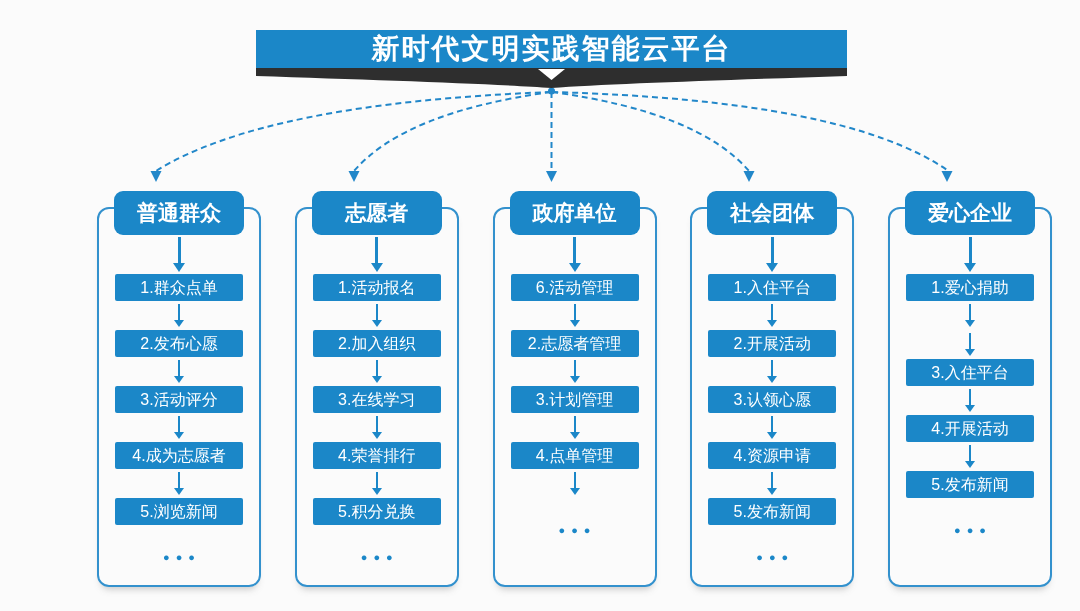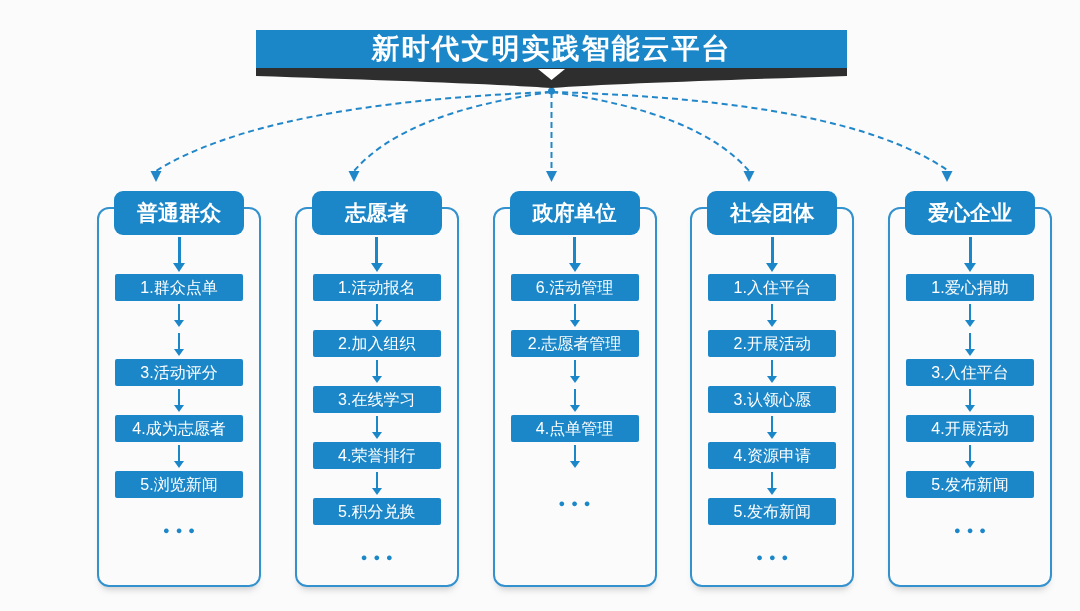--- a/index.html
+++ b/index.html
@@ -102,20 +102,21 @@
       <div class="colbox">
         <div class="arrow big">
             <span class="shaft"></span>
             <span class="head"></span>
           </div>
         <div class="step">1.群众点单</div>
         <div class="arrow">
             <span class="shaft"></span>
             <span class="head"></span>
           </div>
+        <div class="step">2.发布心愿</div>
         <div class="arrow">
             <span class="shaft"></span>
             <span class="head"></span>
           </div>
         <div class="step">3.活动评分</div>
         <div class="arrow">
             <span class="shaft"></span>
             <span class="head"></span>
           </div>
         <div class="step">4.成为志愿者</div>
@@ -170,20 +171,21 @@
         <div class="step">6.活动管理</div>
         <div class="arrow">
             <span class="shaft"></span>
             <span class="head"></span>
           </div>
         <div class="step">2.志愿者管理</div>
         <div class="arrow">
             <span class="shaft"></span>
             <span class="head"></span>
           </div>
+        <div class="step">3.计划管理</div>
         <div class="arrow">
             <span class="shaft"></span>
             <span class="head"></span>
           </div>
         <div class="step">4.点单管理</div>
         <div class="arrow">
             <span class="shaft"></span>
             <span class="head"></span>
           </div>
         <div class="dots">●●●</div>

